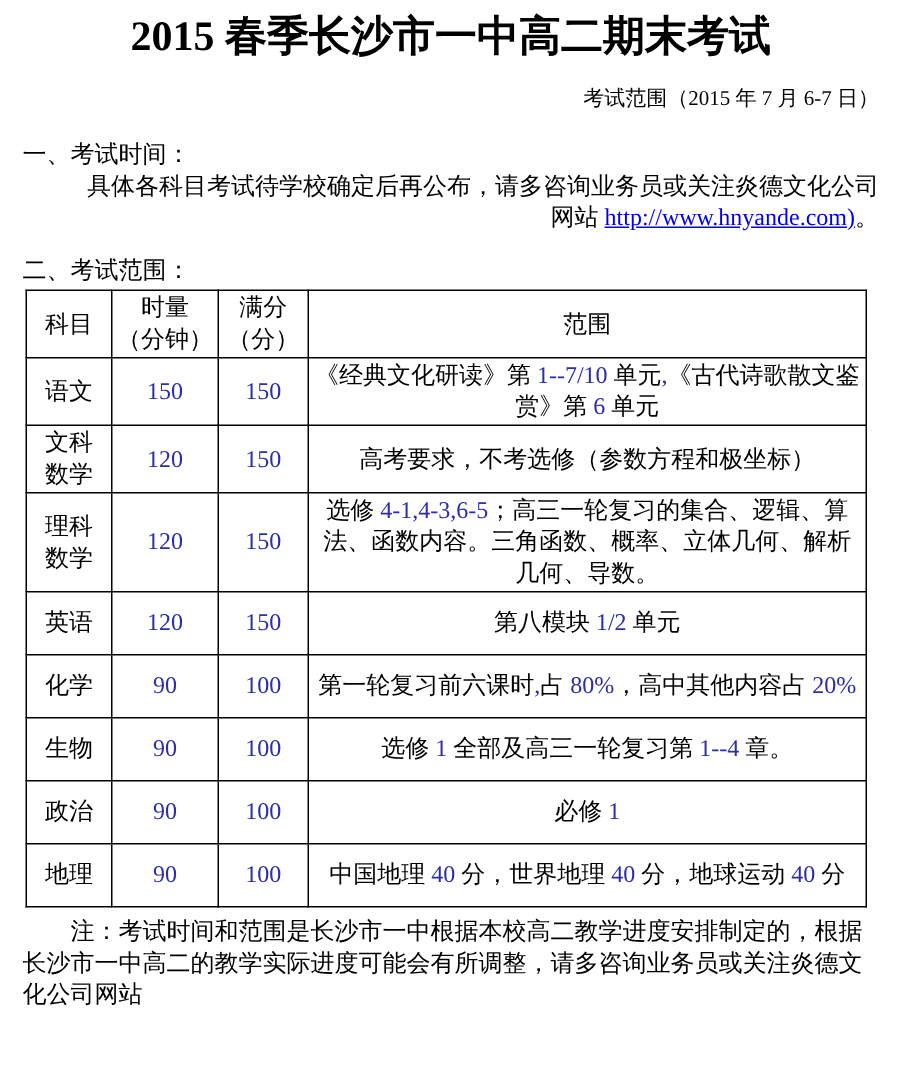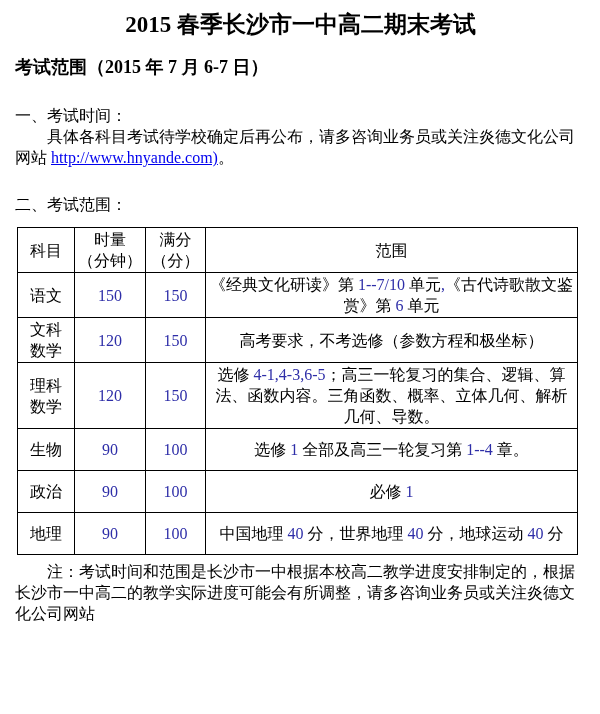--- a/index.html
+++ b/index.html
@@ -13,50 +13,51 @@
     overflow: hidden;
     color: #000000;
     font-family: "Liberation Serif", "DejaVu Serif", serif;
     font-size: 16px;
     line-height: 21px;
   }
   .page {
     padding: 8px 14px 0 15px;
   }
   .doc-title {
-    font-size: 23px;
+    font-size: 28px;
     line-height: 30px;
     font-weight: bold;
     text-align: center;
     margin: 2px 0 0 0;
   }
   .doc-subtitle {
-    font-size: 18px;
+    font-size: 14px;
     line-height: 24px;
-    font-weight: bold;
-    text-align: left;
+    font-weight: normal;
+    text-align: right;
     margin-top: 15px;
   }
   .sec-heading {
-    margin-top: 26px;
+    margin-top: 14px;
   }
   .para {
     text-indent: 2em;
+    text-align: right;
   }
   .link {
     color: #0000EE;
     text-decoration: underline;
     cursor: pointer;
   }
   table.exam {
     border-collapse: collapse;
     table-layout: fixed;
     width: 465px;
     margin-left: 2px;
-    margin-top: 12px;
+    margin-top: 2px;
   }
   table.exam th, table.exam td {
     border: 1px solid #000000;
     font-weight: normal;
     font-size: 16px;
     line-height: 21px;
     vertical-align: middle;
     padding: 1px 2px;
   }
   table.exam tr { height: 42px; }
@@ -121,20 +122,32 @@
           <td class="range-cell">高考要求，不考选修（参数方程和极坐标）</td>
         </tr>
         <tr>
           <td class="c pre">理科
 数学</td>
           <td class="c"><span class="lat">120</span></td>
           <td class="c"><span class="lat">150</span></td>
           <td class="range-cell">选修 <span class="lat">4-1,4-3,6-5</span>；高三一轮复习的集合、逻辑、算法、函数内容。三角函数、概率、立体几何、解析几何、导数。</td>
         </tr>
         <tr>
+          <td class="c pre">英语</td>
+          <td class="c"><span class="lat">120</span></td>
+          <td class="c"><span class="lat">150</span></td>
+          <td class="range-cell">第八模块 <span class="lat">1/2</span> 单元</td>
+        </tr>
+        <tr>
+          <td class="c pre">化学</td>
+          <td class="c"><span class="lat">90</span></td>
+          <td class="c"><span class="lat">100</span></td>
+          <td class="range-cell">第一轮复习前六课时<span class="lat">,</span>占 <span class="lat">80%</span>，高中其他内容占 <span class="lat">20%</span></td>
+        </tr>
+        <tr>
           <td class="c pre">生物</td>
           <td class="c"><span class="lat">90</span></td>
           <td class="c"><span class="lat">100</span></td>
           <td class="range-cell">选修 <span class="lat">1</span> 全部及高三一轮复习第 <span class="lat">1--4</span> 章。</td>
         </tr>
         <tr>
           <td class="c pre">政治</td>
           <td class="c"><span class="lat">90</span></td>
           <td class="c"><span class="lat">100</span></td>
           <td class="range-cell">必修 <span class="lat">1</span></td>

